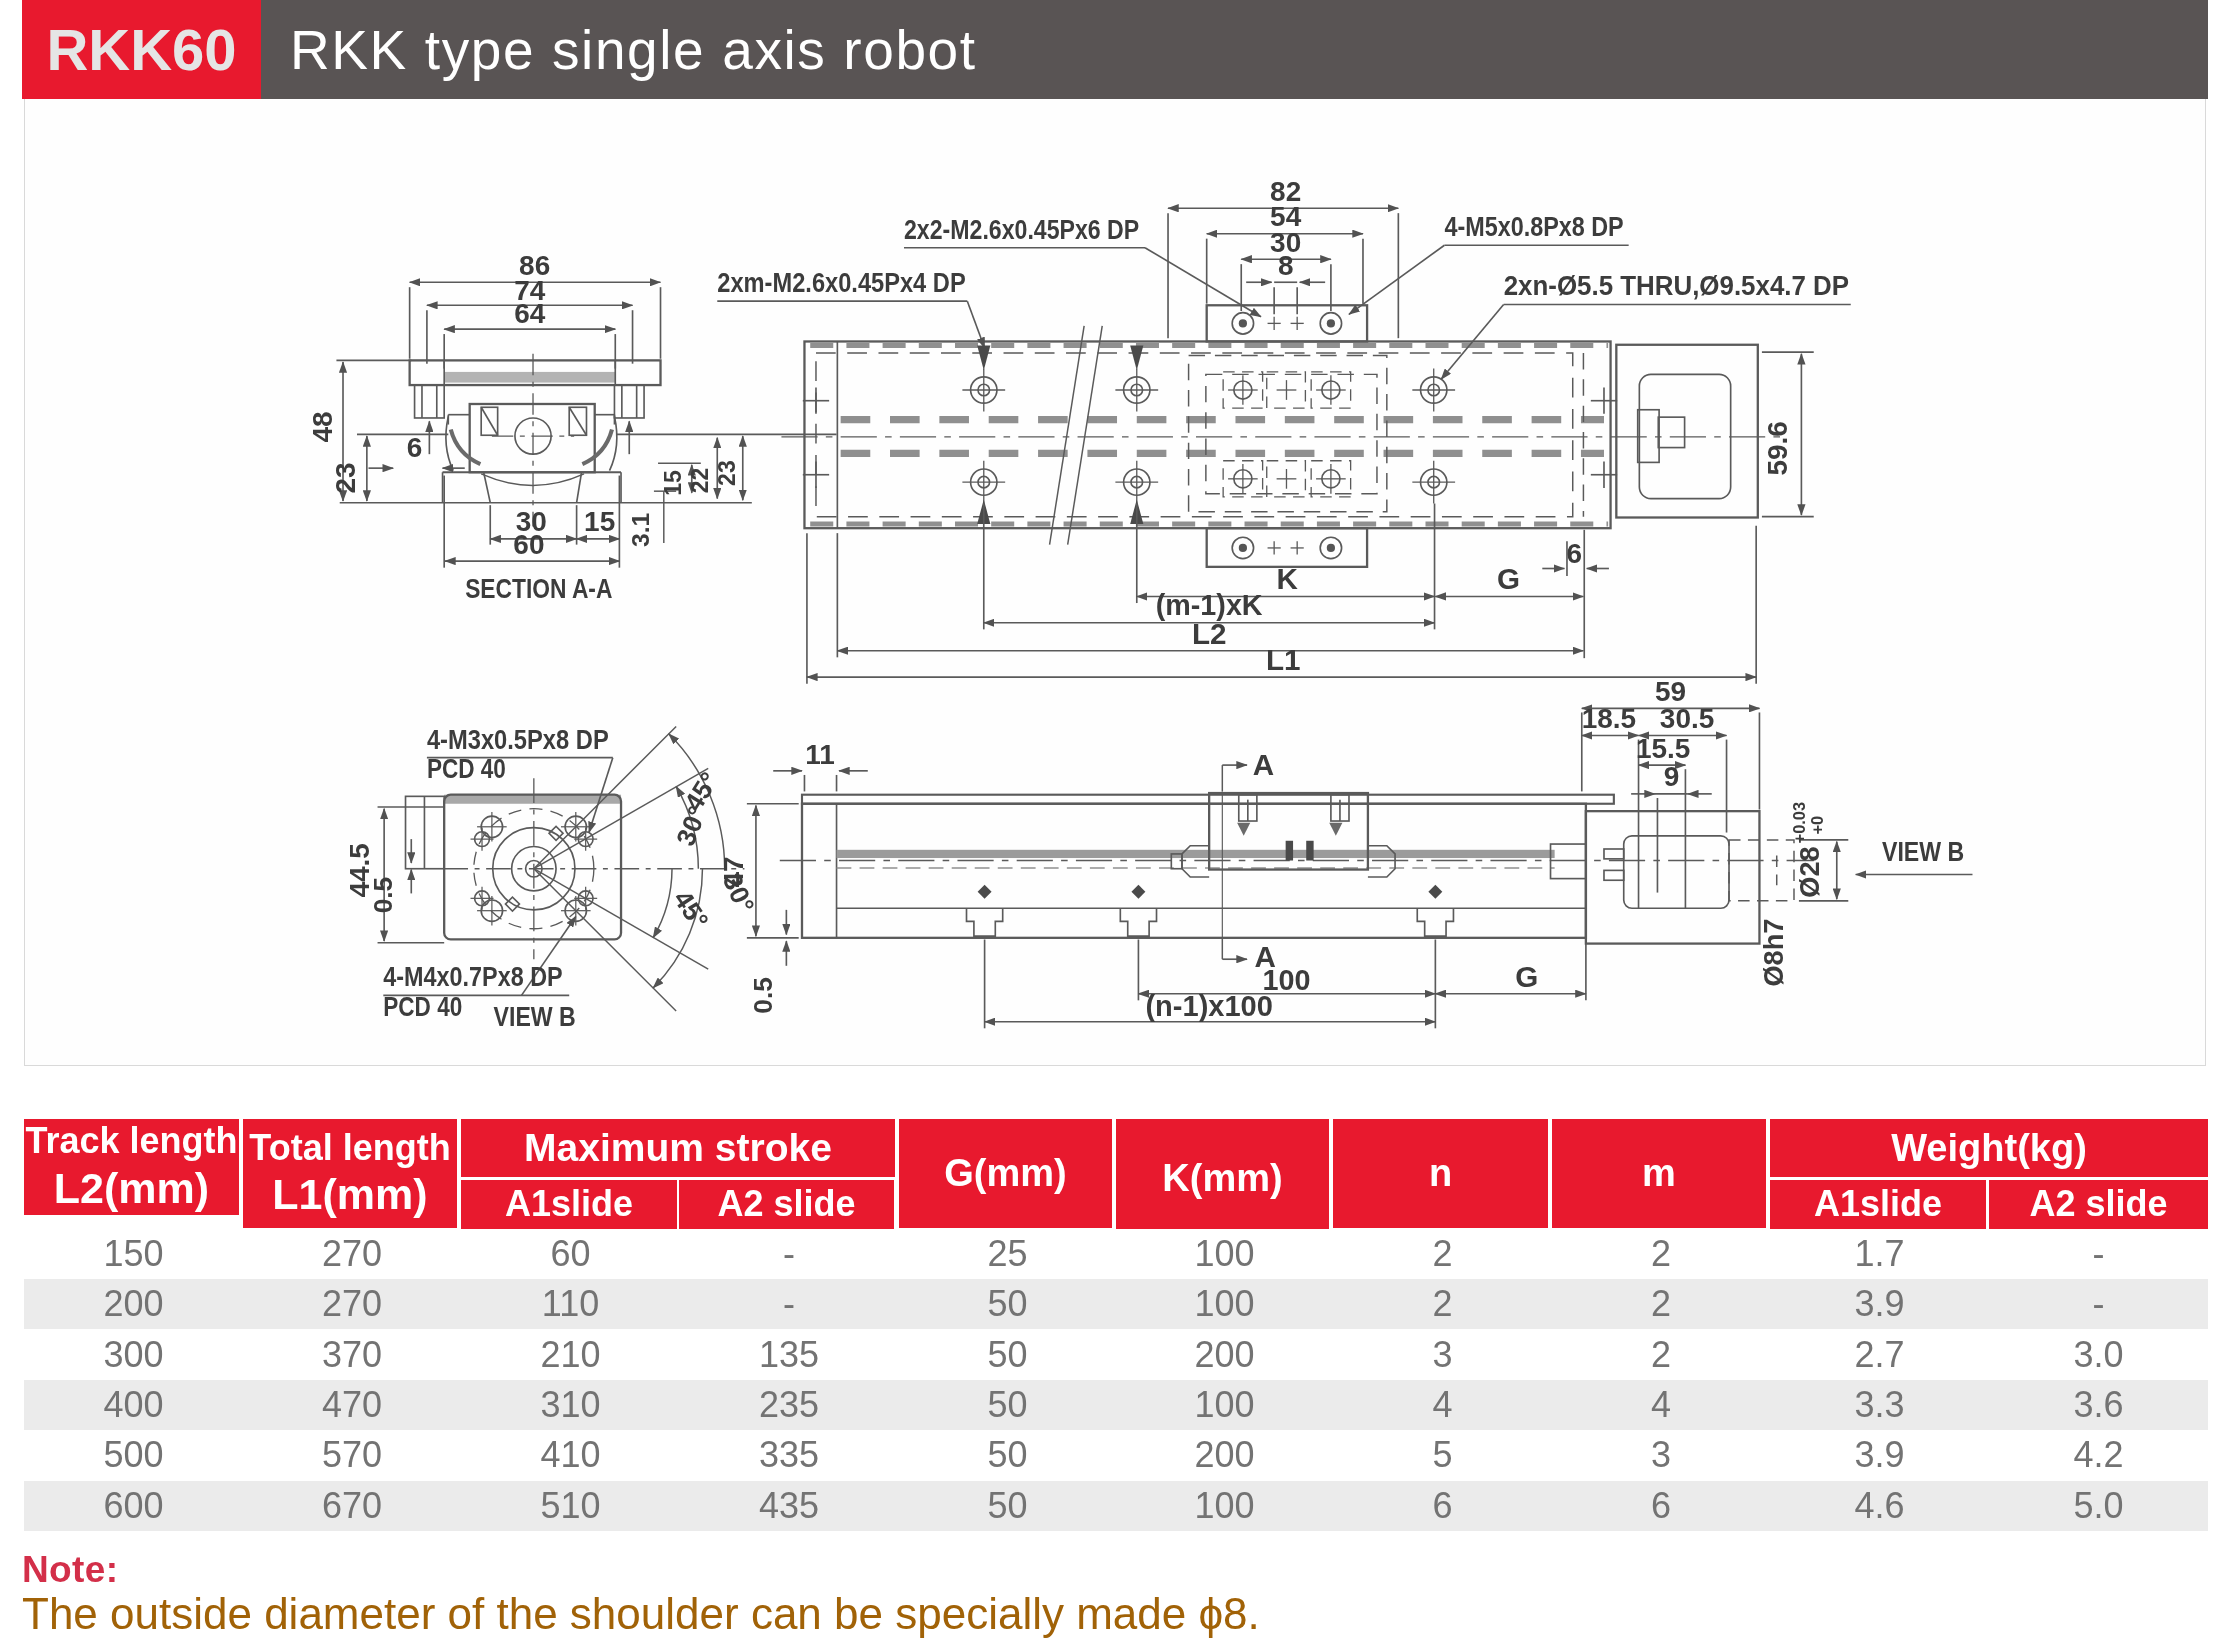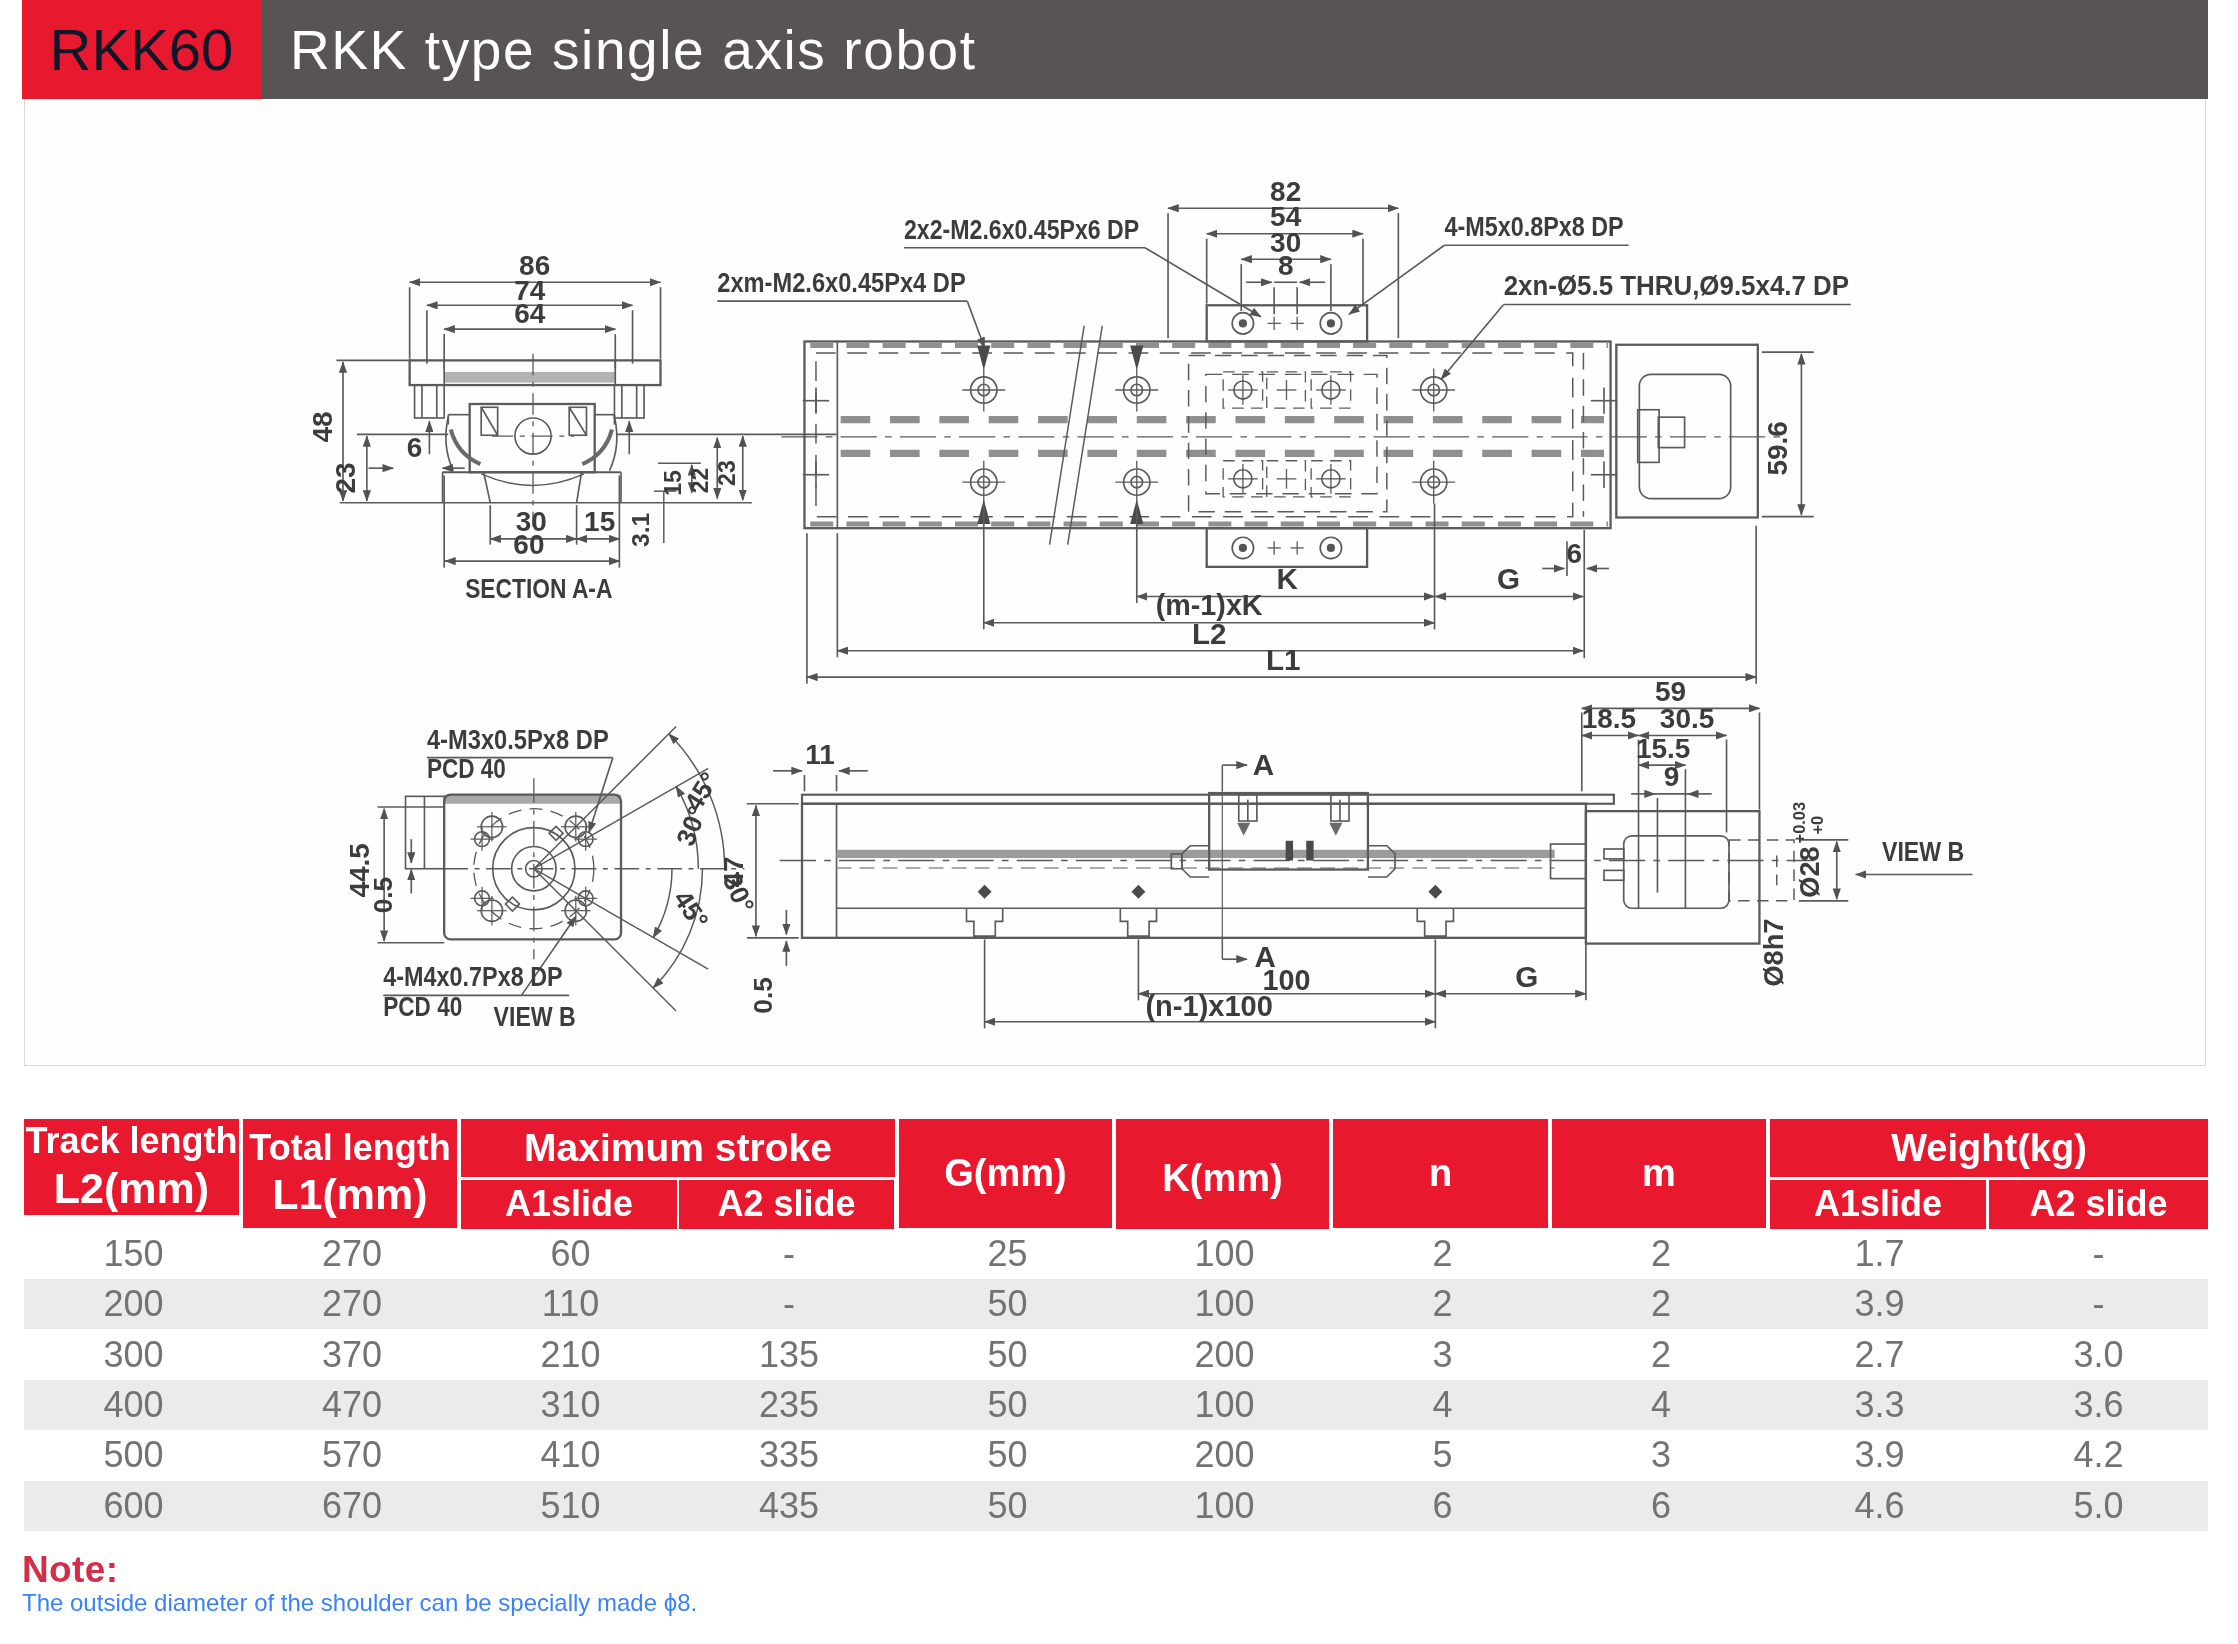--- a/index.html
+++ b/index.html
@@ -1,21 +1,21 @@
 <!DOCTYPE html>
 <html style="font-size:13px"><head><meta charset="utf-8">
 <style>
 html,body{margin:0;padding:0}
 body{width:2239px;height:1645px;background:#ffffff;font-family:"Liberation Sans",sans-serif;position:relative;overflow:hidden}
 .abs{position:absolute}
-.hdr-red{left:22px;top:0;width:239px;height:99px;background:#e8192e;color:#0f172a;font-weight:normal;font-size:58px;text-align:center;line-height:100px}
+.hdr-red{left:22px;top:0;width:239px;height:99px;background:#e8192e;color:#e5e5e5;font-weight:bold;font-size:58px;text-align:center;line-height:100px}
 .hdr-gray{left:261px;top:0;width:1947px;height:99px;background:#595454;color:#fff;font-size:55px;line-height:100px;padding-left:29px;box-sizing:border-box;font-weight:normal;letter-spacing:1.6px}
 .frame{left:24px;top:99px;width:2182px;height:967px;border:1.6px solid #d9d9d9;border-top:none;box-sizing:border-box;background:#fefefe}
 .note1{left:22px;top:1549px;font-size:37px;color:#d32f49;font-weight:bold;letter-spacing:0.4px}
-.note2{left:22px;top:1589px;font-size:24px;color:#3b82f6;font-weight:normal}
+.note2{left:22px;top:1589px;font-size:44px;color:#a16207;font-weight:normal}
 .hc{position:absolute;background:#e8192e;color:#fff;font-weight:bold;display:flex;flex-direction:column;align-items:center;justify-content:center;text-align:center;line-height:1.18}
 .dcell{position:absolute;color:#737373;font-size:36px;text-align:center;line-height:50px}
 .rowband{position:absolute;left:24px;width:2184px;height:50px}
 </style></head><body>
 <div class="abs hdr-red">RKK60</div>
 <div class="abs hdr-gray">RKK type single axis robot</div>
 <div class="abs frame"></div>
 <svg class="abs" style="left:0;top:0" width="2239" height="1086" viewBox="0 0 2722 1320">
     <defs>
 <marker id="ar" markerWidth="14" markerHeight="10" refX="13" refY="5" orient="auto-start-reverse" markerUnits="userSpaceOnUse">

